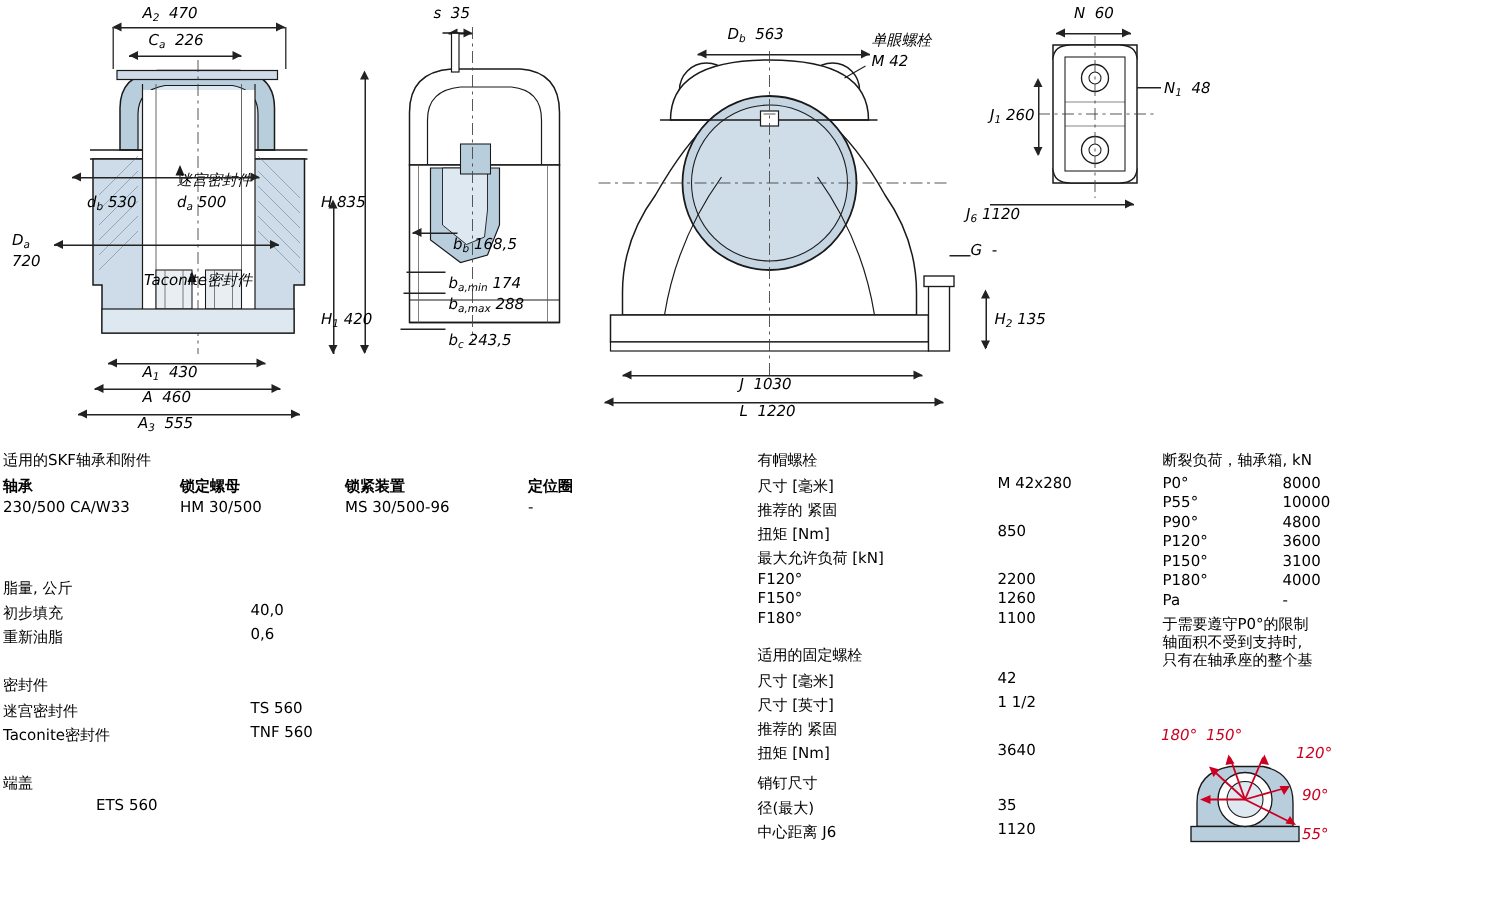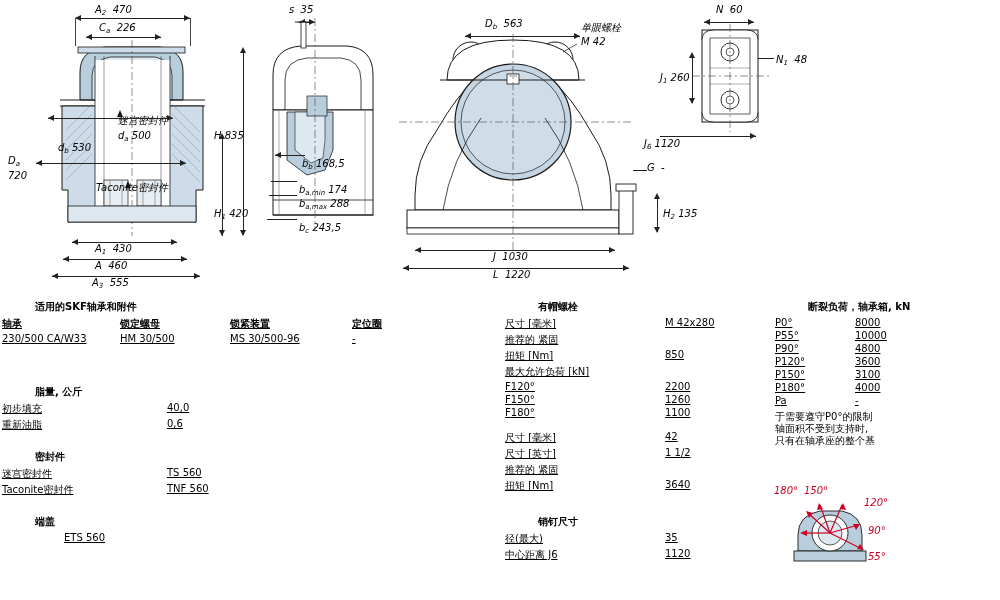--- a/index.html
+++ b/index.html
@@ -48,30 +48,28 @@
   }
   .arrow-u { border-bottom: 6px solid #222; }
   .arrow-d { border-top: 6px solid #222; }
 
   .box-outline { position: absolute; border: 1px solid #1a1a1a; }
   .fill-white { background: #ffffff; }
 
   
   .tbl-wrap { position: absolute; }
   .tbl-title {
-    font-weight: bold;
+    font-weight: normal;
     font-size: 10px;
     margin-bottom: 2px;
     white-space: nowrap;
-    margin-left: 33px;
   }
   table.spec {
     border-collapse: collapse;
     font-size: 10px;
-    text-decoration: underline;
   }
   table.spec td {
     padding: 1px 0;
     vertical-align: top;
     white-space: nowrap;
   }
   .hdr-row td { font-weight: bold; }
 </style>
 </head>
 <body>
@@ -139,21 +137,21 @@
 
     <line x1="120" y1="112" x2="120" y2="122" stroke="#1a1a1a" stroke-width="0.7"></line>
     <polygon points="120,110 117,117 123,117" fill="#1a1a1a"></polygon>
     <line x1="128" y1="190" x2="128" y2="183" stroke="#1a1a1a" stroke-width="0.7"></line>
     <polygon points="128,181 125,188 131,188" fill="#1a1a1a"></polygon>
   </svg>
 
   <div class="lbl" style="left:118px;top:115px;">迷宫密封件</div>
   <div class="lbl" style="left:96px;top:182px;">Taconite密封件</div>
 
-  <div class="lbl" style="left:58px;top:130px;margin-top:12px;">d<span class="sub">b</span>&nbsp;530</div>
+  <div class="lbl" style="left:58px;top:130px;">d<span class="sub">b</span>&nbsp;530</div>
   <div class="lbl" style="left:118px;top:130px;">d<span class="sub">a</span>&nbsp;500</div>
   <div class="lbl" style="left:8px;top:155px;">D<span class="sub">a</span><br>720</div>
   <div class="ln hln dimln" style="left:48px;top:118px;width:125px;"></div>
   <div class="arrow-l" style="left:48px;top:115px;"></div>
   <div class="arrow-r" style="left:167px;top:115px;"></div>
   <div class="ln hln dimln" style="left:36px;top:163px;width:150px;"></div>
   <div class="arrow-l" style="left:36px;top:160px;"></div>
   <div class="arrow-r" style="left:180px;top:160px;"></div>
 
   <div class="ln vln dimln" style="left:243px;top:50px;height:185px;"></div>
@@ -430,20 +428,21 @@
     </tr>
     <tr>
       <td><span>F</span><span class="sub">180°</span></td>
       <td>1100</td>
     </tr>
   </tbody>
     </table>
 </div>
 
 <div class="tbl-wrap" style="left:505px;top:430px;width:240px;">
+  <div class="tbl-title">适用的固定螺栓</div>
   <table class="spec">
     <tbody>
         <tr>
       <td style="width:160px;">尺寸 [毫米]</td>
       <td>42</td>
     </tr>
     <tr>
       <td>尺寸 [英寸]</td>
       <td>1 1/2</td>
     </tr>

